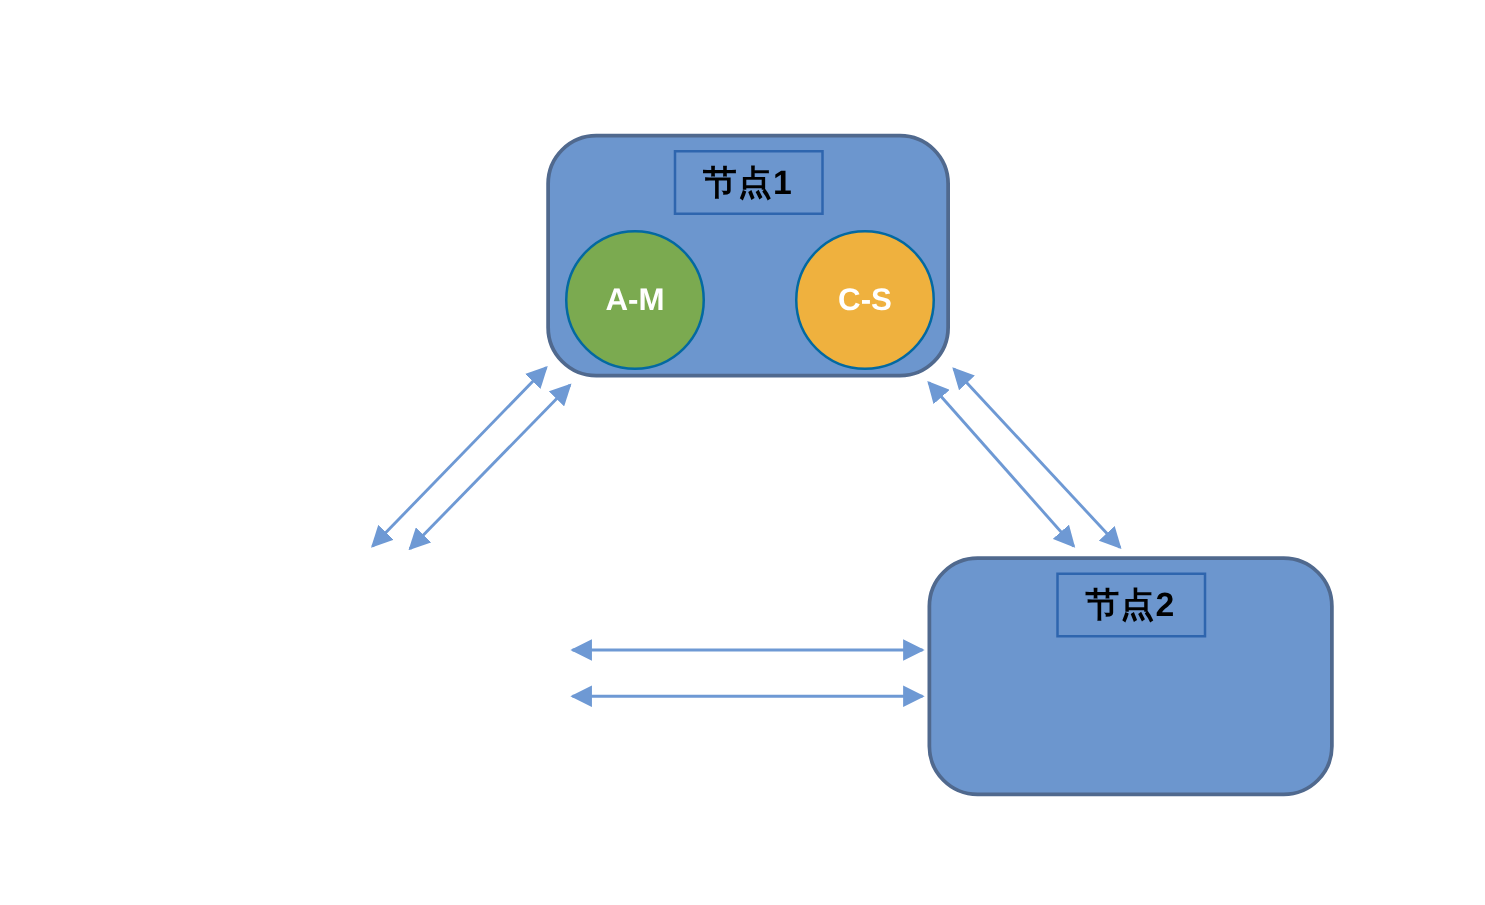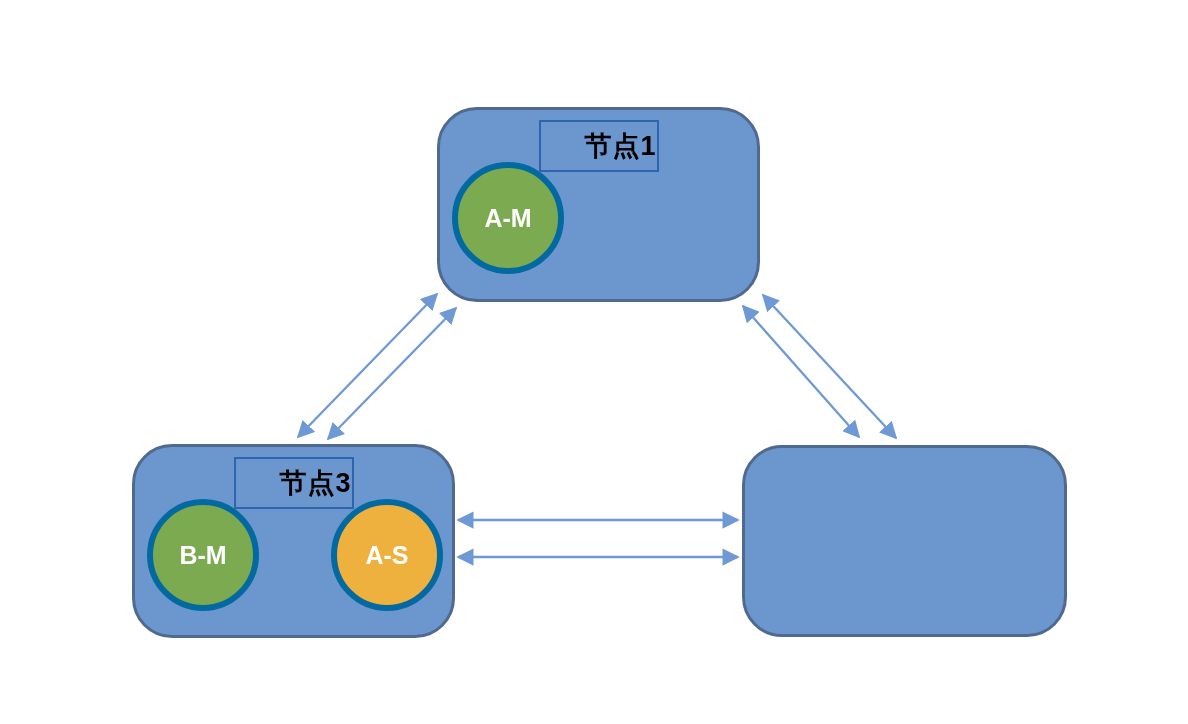--- a/index.html
+++ b/index.html
@@ -34,33 +34,33 @@
     position: absolute;
     top: 10px;
     left: 50%;
     transform: translateX(-50%);
     width: 120px;
     height: 52px;
     border: 2px solid #2E65AE;
     box-sizing: border-box;
     display: flex;
     align-items: center;
-    justify-content: flex-end;
+    justify-content: center;
     color: #000000;
     font-size: 27px;
     font-weight: bold;
     letter-spacing: 1px;
     white-space: nowrap;
   }
   .circle {
     position: absolute;
-    top: 52px;
+    top: 74px;
     width: 112px;
     height: 112px;
-    border: 6px solid #0369a1;
+    border: 2px solid #0369a1;
     border-radius: 50%;
     box-sizing: border-box;
     display: flex;
     align-items: center;
     justify-content: center;
     color: #FFFFFF;
     font-size: 25px;
     font-weight: bold;
   }
   .circle.pos-left  { left: 12px; }
@@ -88,30 +88,25 @@
     <line class="edge" x1="458" y1="557" x2="738" y2="557" marker-start="url(#ah)" marker-end="url(#ah)"></line>
   </svg>
 
   <div class="node" id="node1">
     <div class="title-box">
       <span>节点1</span>
     </div>
     <div class="circle master pos-left">
       <span>A-M</span>
     </div>
-  </div>
-
-  <div class="node" id="node3">
-    <div class="title-box">
-      <span>节点3</span>
-    </div>
-    <div class="circle master pos-left">
-      <span>B-M</span>
-    </div>
     <div class="circle slave pos-right">
-      <span>A-S</span>
+      <span>C-S</span>
     </div>
   </div>
 
+
   <div class="node" id="node2">
+    <div class="title-box">
+      <span>节点2</span>
+    </div>
   </div>
 
 </div>
 
 </body></html>

